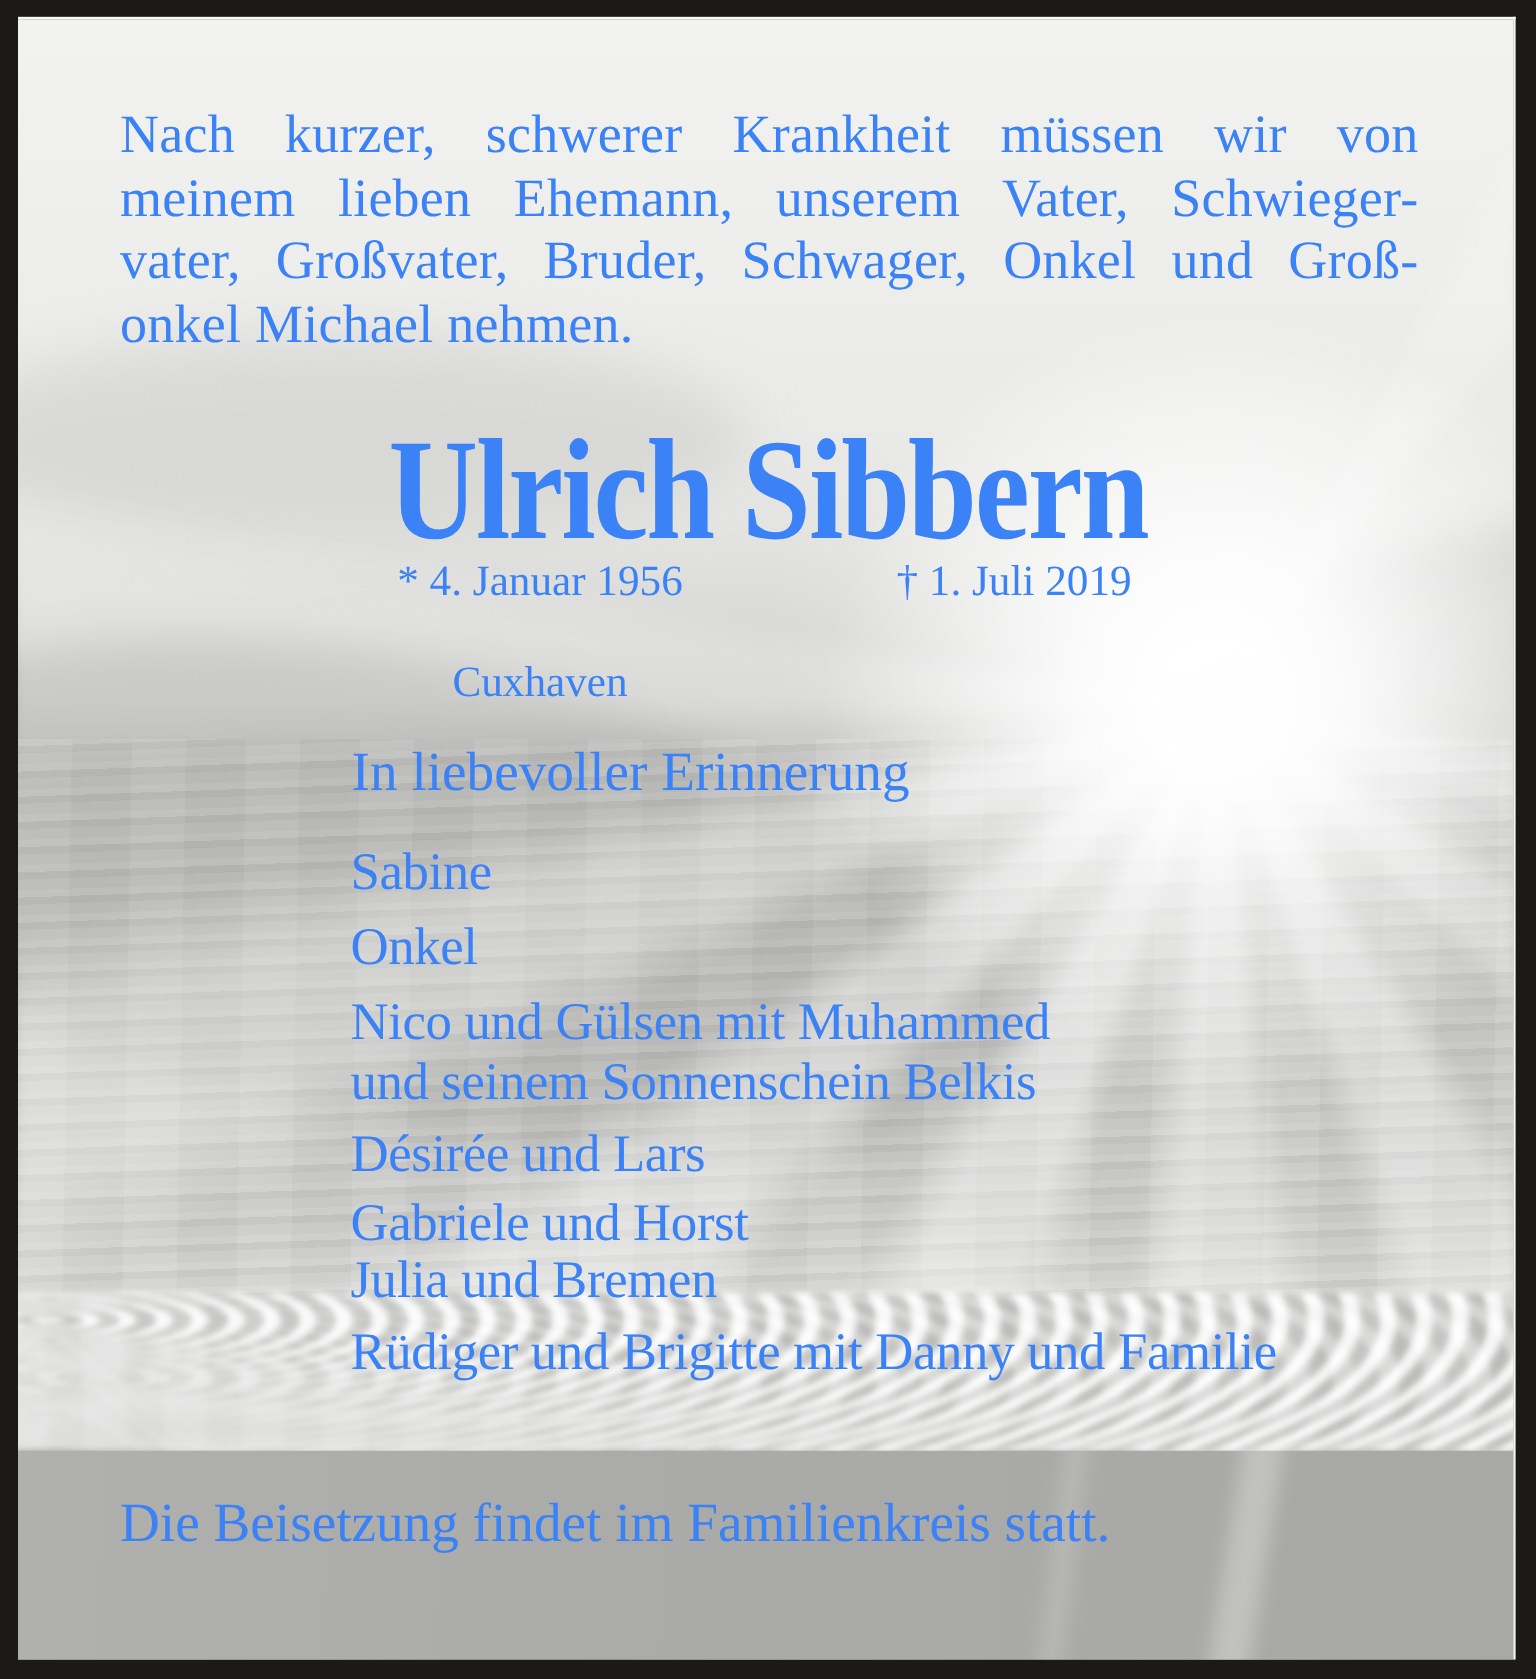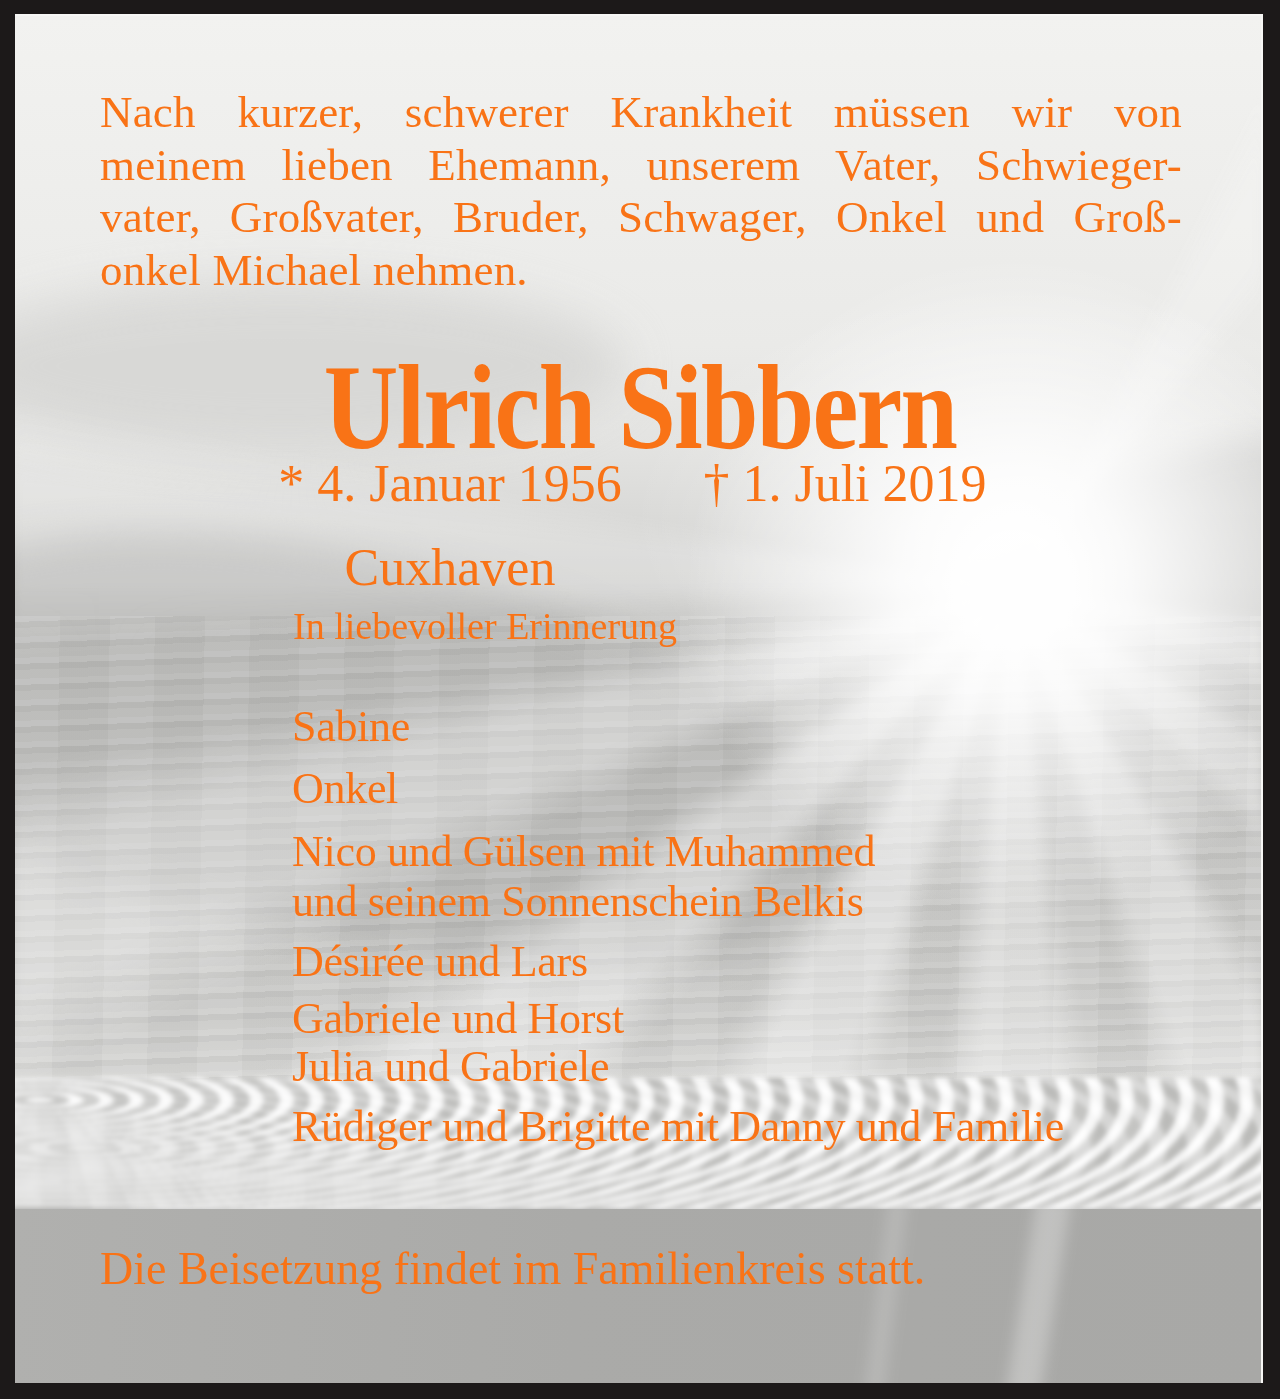--- a/index.html
+++ b/index.html
@@ -136,21 +136,21 @@
     left: 860px; top: 1180px; width: 20px; height: 220px;
     background: rgba(255,255,255,.16);
     transform: rotate(7deg);
     filter: blur(7px);
   }
 
   
   .content {
     position: absolute;
     left: 0; top: 0; width: 1280px; height: 1020px;
-    color: #f97316;
+    color: #3b82f6;
     z-index: 5;
   }
   .content > div, .content > h1 { position: absolute; margin: 0; }
 
   .intro {
     left: 100px; top: 86px; width: 1082px;
     font-size: 45px;
     line-height: 52.5px;
     letter-spacing: .2px;
   }
@@ -164,28 +164,28 @@
     text-align: center;
     font-size: 120px;
     font-weight: bold;
     letter-spacing: -2px;
     line-height: 1.2;
     transform: scaleX(.86);
     transform-origin: 640px 50%;
     white-space: nowrap;
   }
 
-  .date-col { width: 360px; text-align: center; font-size: 52px; line-height: 52px; }
+  .date-col { width: 360px; text-align: center; font-size: 36px; line-height: 52px; }
   .date-col.birth { left: 270px; top: 458px; }
   .date-col.death { left: 665px; top: 458px; }
   .place-line { margin-top: 32px; }
 
   .memory {
-    left: 293px; top: 600px;
-    font-size: 38px;
+    left: 293px; top: 617px;
+    font-size: 46px;
     line-height: 52px;
     text-align: right;
   }
 
   .mourner-group {
     left: 292px;
     font-size: 44px;
     font-weight: normal;
     line-height: 50px;
     letter-spacing: -0.3px;
@@ -251,21 +251,21 @@
     </div>
     <div class="mourner-group mg-3">
       <div>Nico und Gülsen mit Muhammed</div>
       <div>und seinem Sonnenschein Belkis</div>
     </div>
     <div class="mourner-group mg-4">
       <div>Désirée und Lars</div>
     </div>
     <div class="mourner-group mg-5">
       <div>Gabriele und Horst</div>
-      <div>Julia und Gabriele</div>
+      <div>Julia und Bremen</div>
     </div>
     <div class="mourner-group mg-6">
       <div>Rüdiger und Brigitte mit Danny und Familie</div>
     </div>
 
     <div class="funeral-note">Die Beisetzung findet im Familienkreis statt.</div>
 
   </div>
 </div>
 

